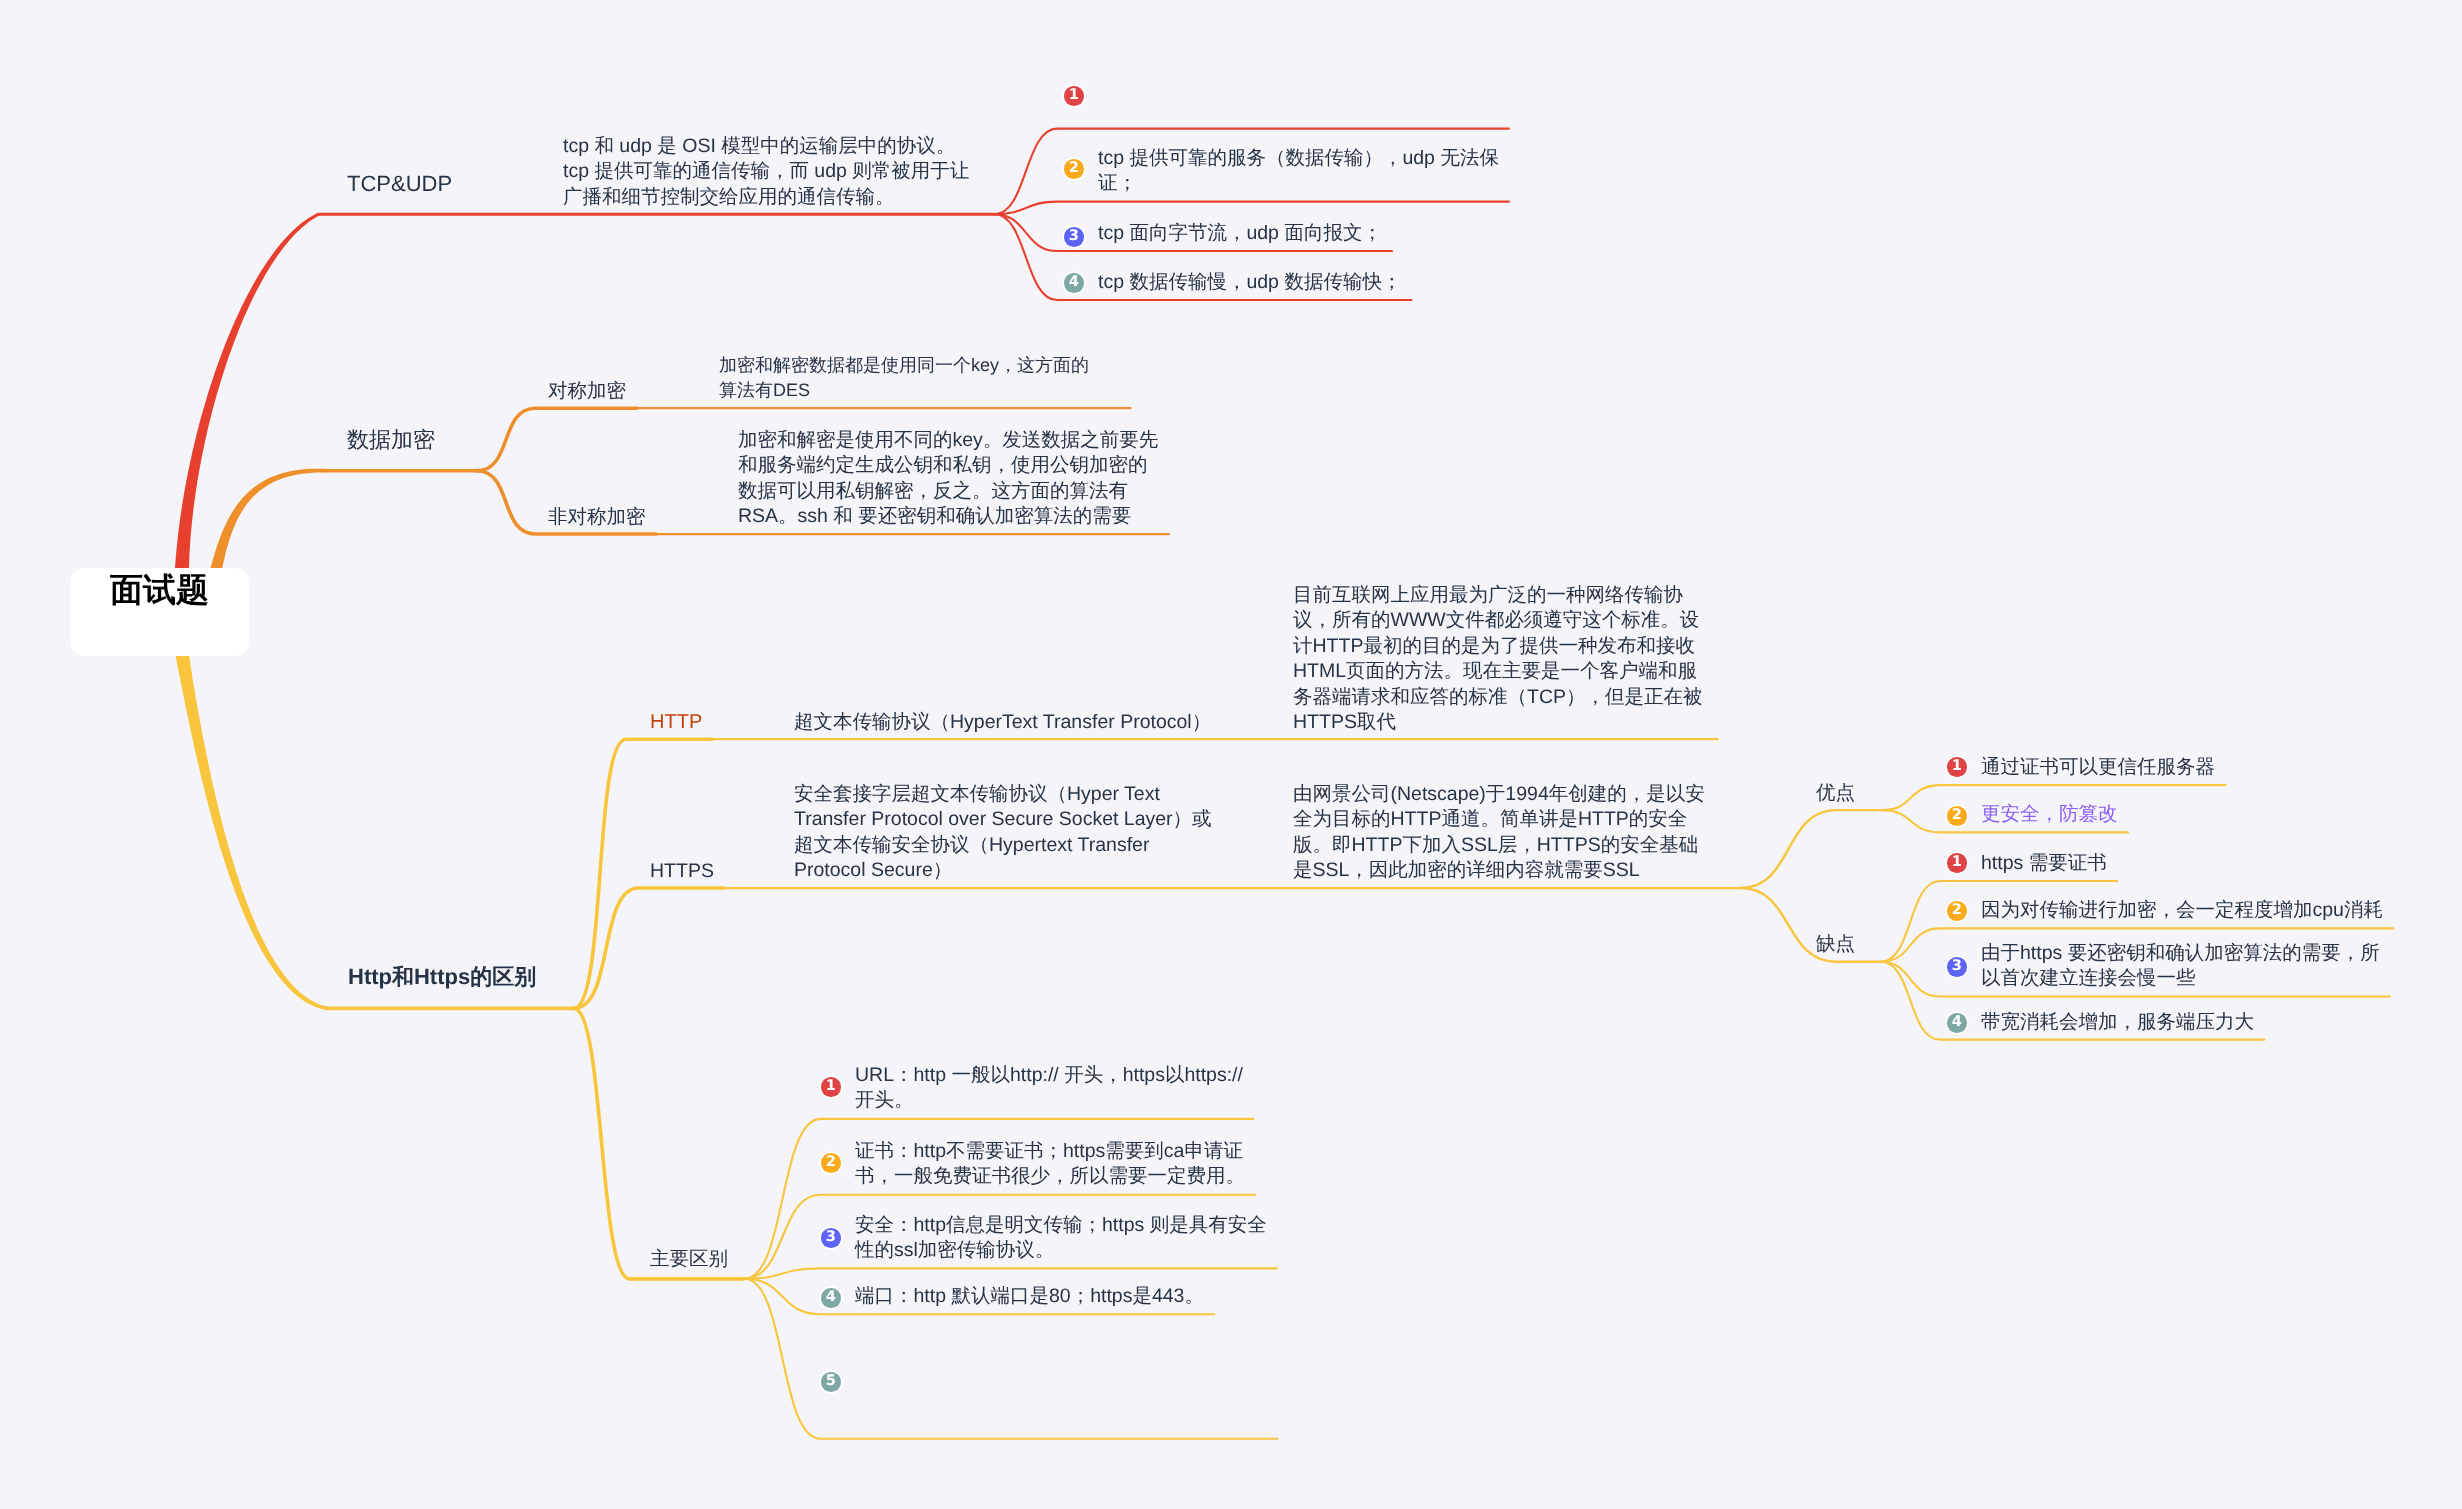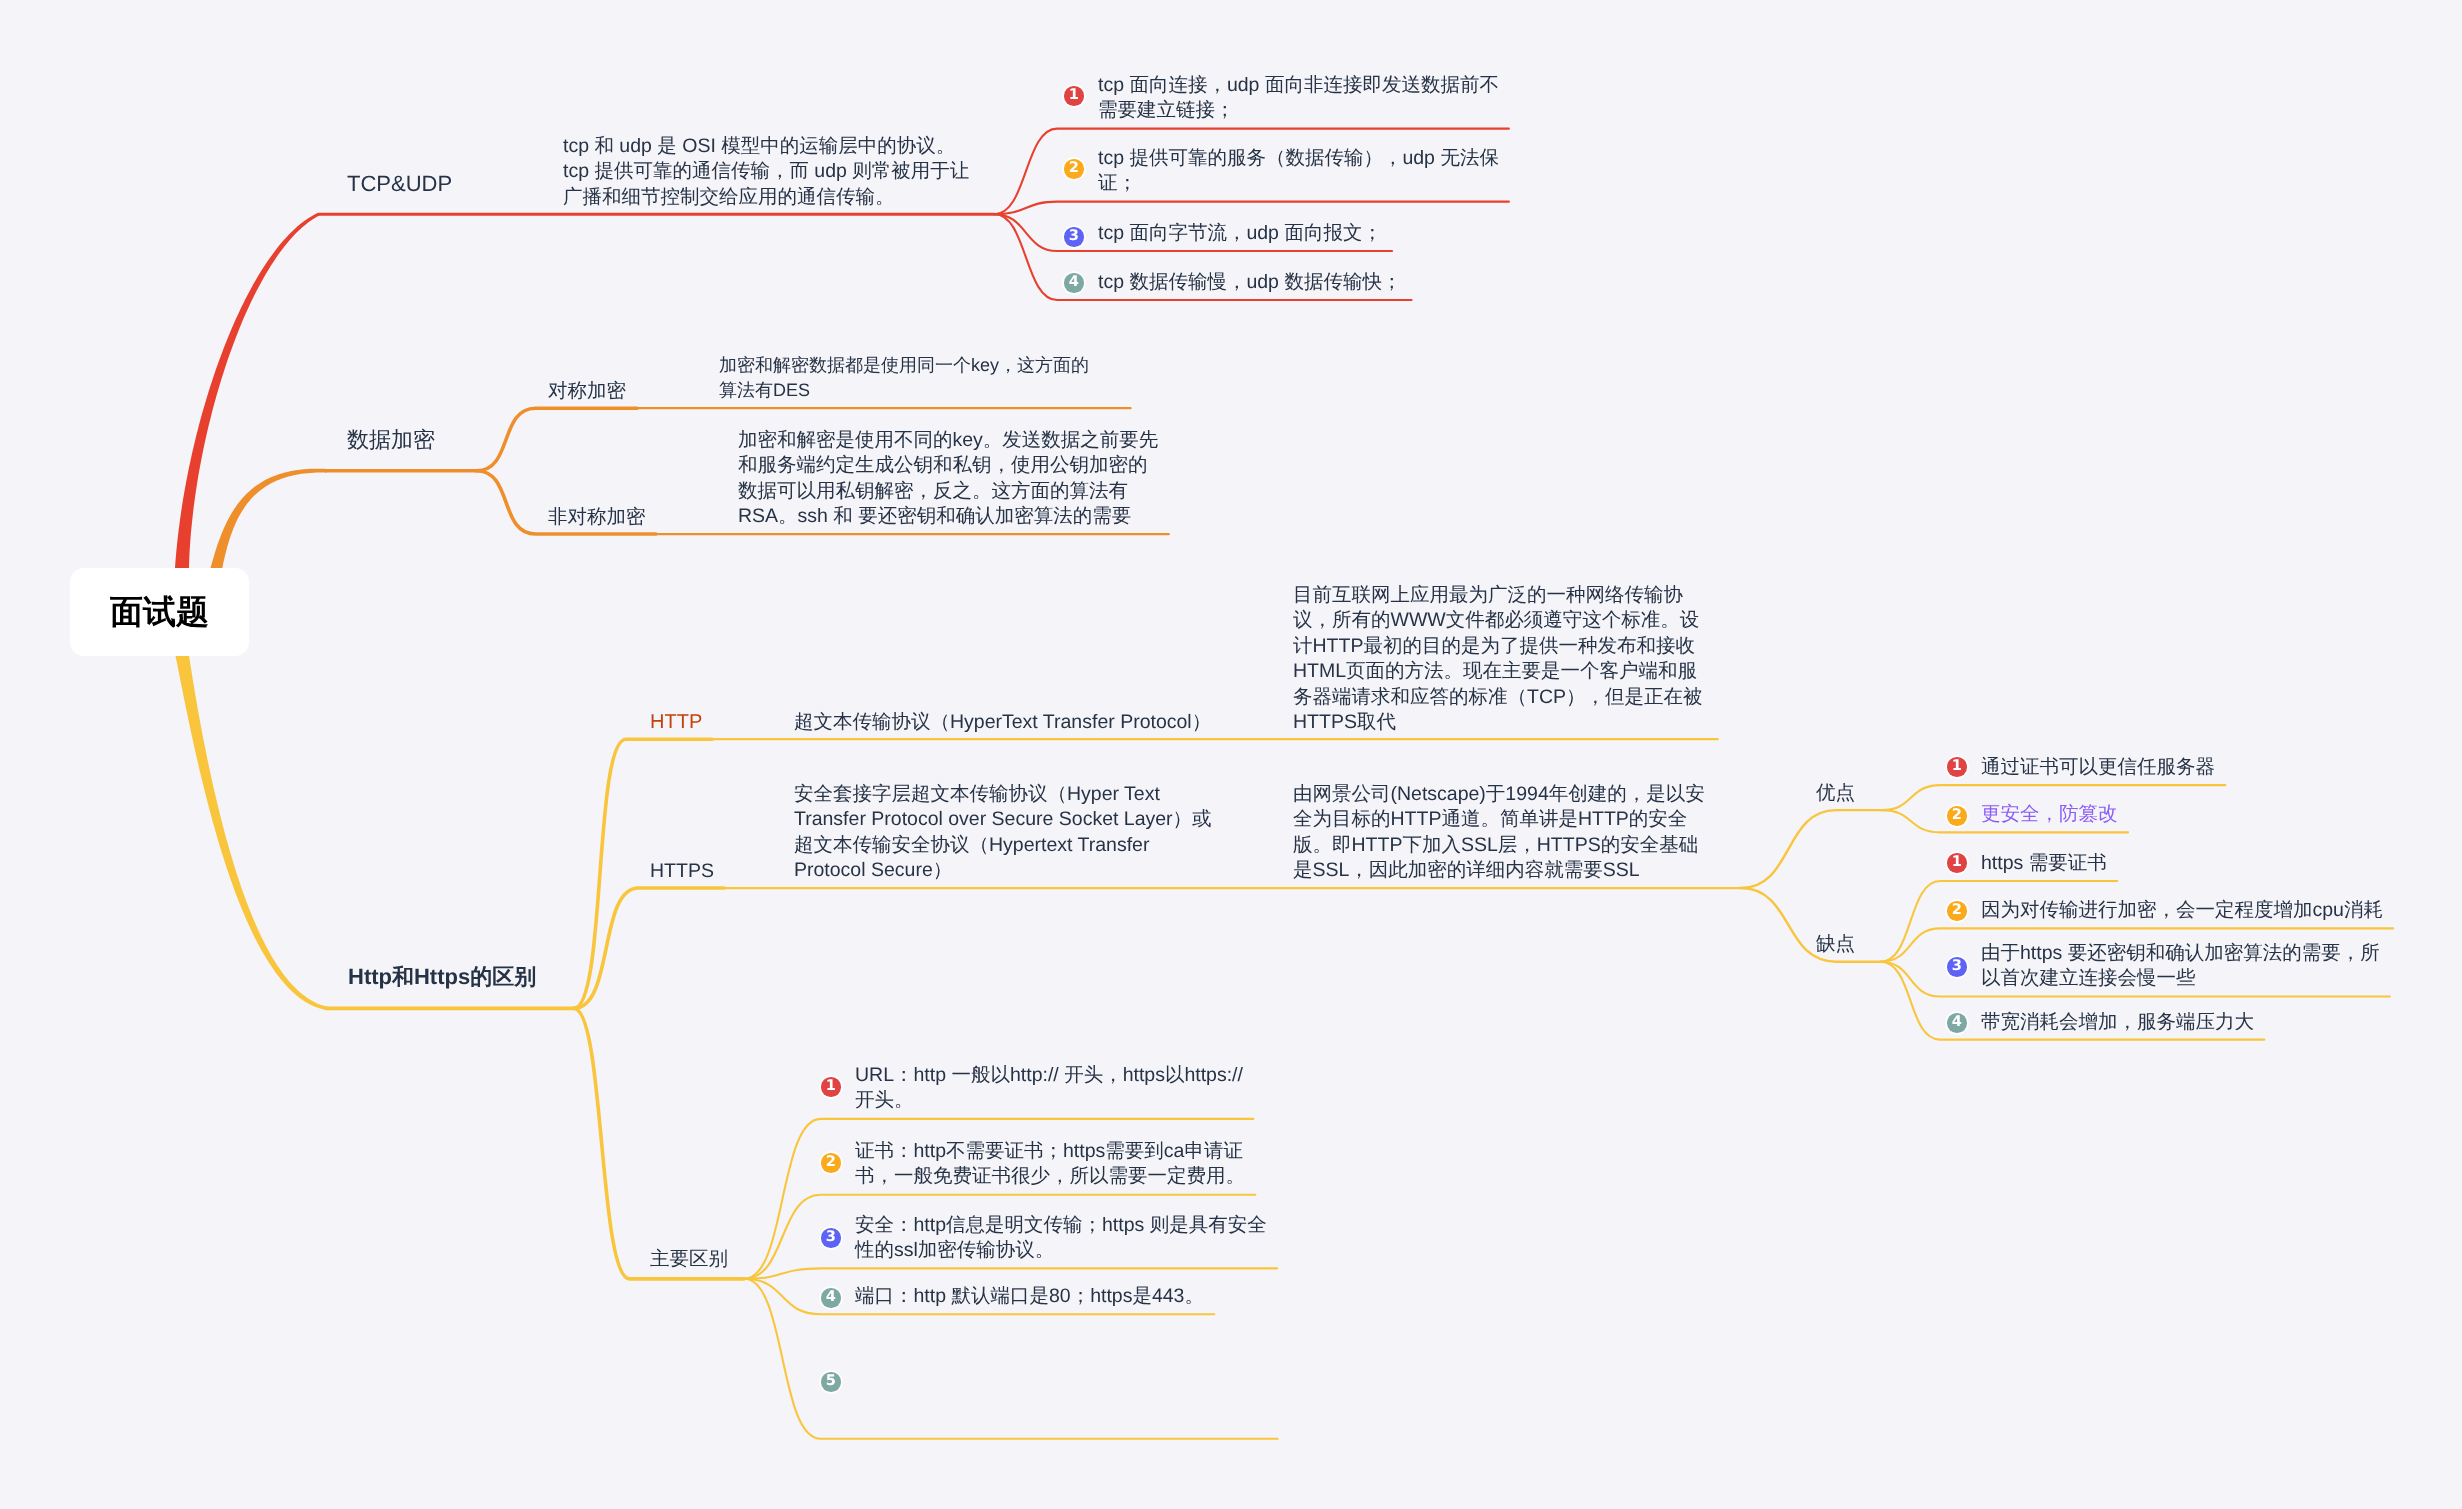--- a/index.html
+++ b/index.html
@@ -7,21 +7,21 @@
   body{
     width:2462px;height:1509px;background:#f5f5f9;overflow:hidden;
     font-family:"Liberation Sans",sans-serif;
     -webkit-font-smoothing:antialiased;
     text-rendering:geometricPrecision;
   }
   #stage{position:relative;width:2462px;height:1509px;}
   svg.links{position:absolute;left:0;top:0;width:2462px;height:1509px;pointer-events:none;}
   .root-node{
     position:absolute;background:#ffffff;border-radius:14px;
-    display:flex;align-items:center;justify-content:center;
+    display:flex;align-items:flex-start;justify-content:center;
   }
   .root-label{font-size:33px;font-weight:700;color:#000;letter-spacing:0px;}
   .tb{position:absolute;white-space:nowrap;}
   .ln{white-space:pre;}
   .badge{
     position:absolute;width:19.5px;height:19.5px;border-radius:50%;color:#fff;
     display:flex;align-items:center;justify-content:center;
     font-family:"DejaVu Sans",sans-serif;
     font-size:14.6px;font-weight:700;line-height:1;
     box-shadow:0 0 0 1.7px #ffffff;
@@ -73,24 +73,20 @@
       <div class="ln">TCP&amp;UDP</div>
     </div>
   <div class="tb" style="left:563px;top:134px;font-size:19.5px;color:#263245;line-height:25.4px;">
       <div class="ln">tcp 和 udp 是 OSI 模型中的运输层中的协议。</div>
       <div class="ln">tcp 提供可靠的通信传输，而 udp 则常被用于让</div>
       <div class="ln">广播和细节控制交给应用的通信传输。</div>
     </div>
   <div class="badge" style="left:1064px;top:86px;background:#e04343;">
       <span>1</span>
     </div>
-  <div class="tb" style="left:1098px;top:73px;font-size:19.5px;color:#263245;line-height:25.4px;">
-      <div class="ln">tcp 面向连接，udp 面向非连接即发送数据前不</div>
-      <div class="ln">需要建立链接；</div>
-    </div>
   <div class="badge" style="left:1064px;top:159px;background:#fbaa1b;">
       <span>2</span>
     </div>
   <div class="tb" style="left:1098px;top:146px;font-size:19.5px;color:#263245;line-height:25.4px;">
       <div class="ln">tcp 提供可靠的服务（数据传输），udp 无法保</div>
       <div class="ln">证；</div>
     </div>
   <div class="badge" style="left:1064px;top:227px;background:#5d63f4;">
       <span>3</span>
     </div>

